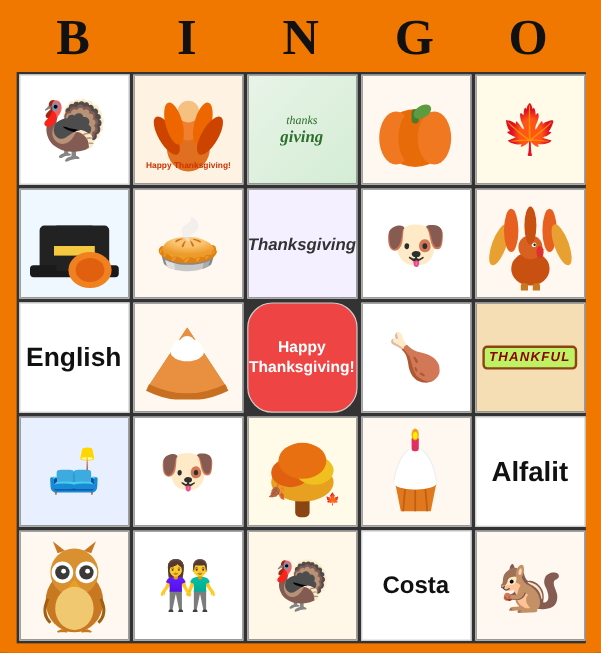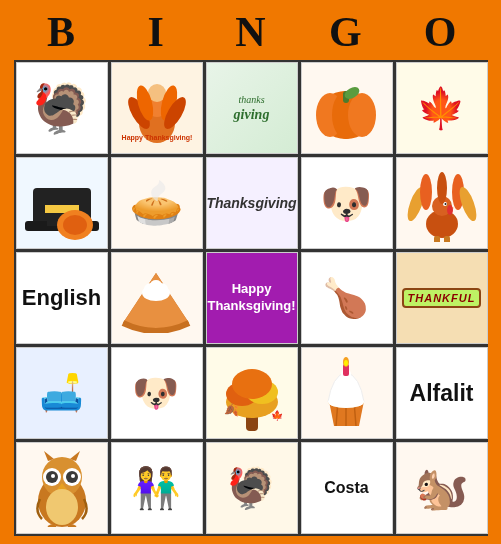--- a/index.html
+++ b/index.html
@@ -42,26 +42,27 @@
       width: 92px;
       height: 92px;
       display: flex;
       align-items: center;
       justify-content: center;
       overflow: hidden;
       position: relative;
       border: 1px solid #ccc;
     }
     .bingo-cell.free-space {
-      background-color: #a21caf;
+      background-color: #ef4444;
       color: white;
       font-size: 13px;
       font-weight: bold;
       text-align: center;
       padding: 4px;
+      border-radius: 21px;
     }
     
     .emoji-cell {
       font-size: 48px;
       display: flex; align-items: center; justify-content: center;
       width: 100%; height: 100%;
     }
     
     .thankful-badge {
       background: #bef264;
@@ -77,21 +78,21 @@
     }
     
     .alfalit-text {
       font-size: 23px;
       font-weight: bold;
       color: #111;
       text-align: center;
     }
     
     .costa-text {
-      font-size: 16px;
+      font-size: 20px;
       font-weight: bold;
       color: #111;
       text-align: center;
     }
     
     .english-text {
       font-size: 22px;
       font-weight: bold;
       color: #111;
       text-align: center;

